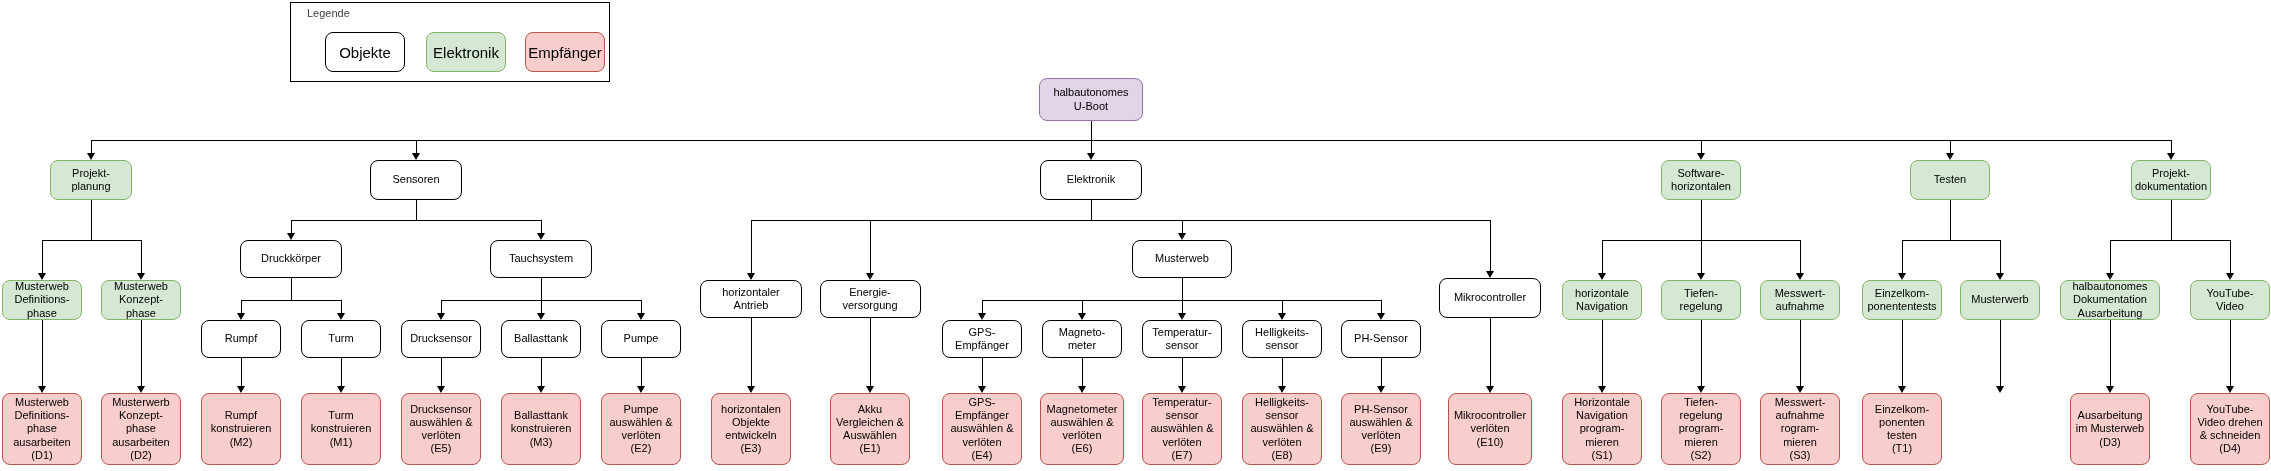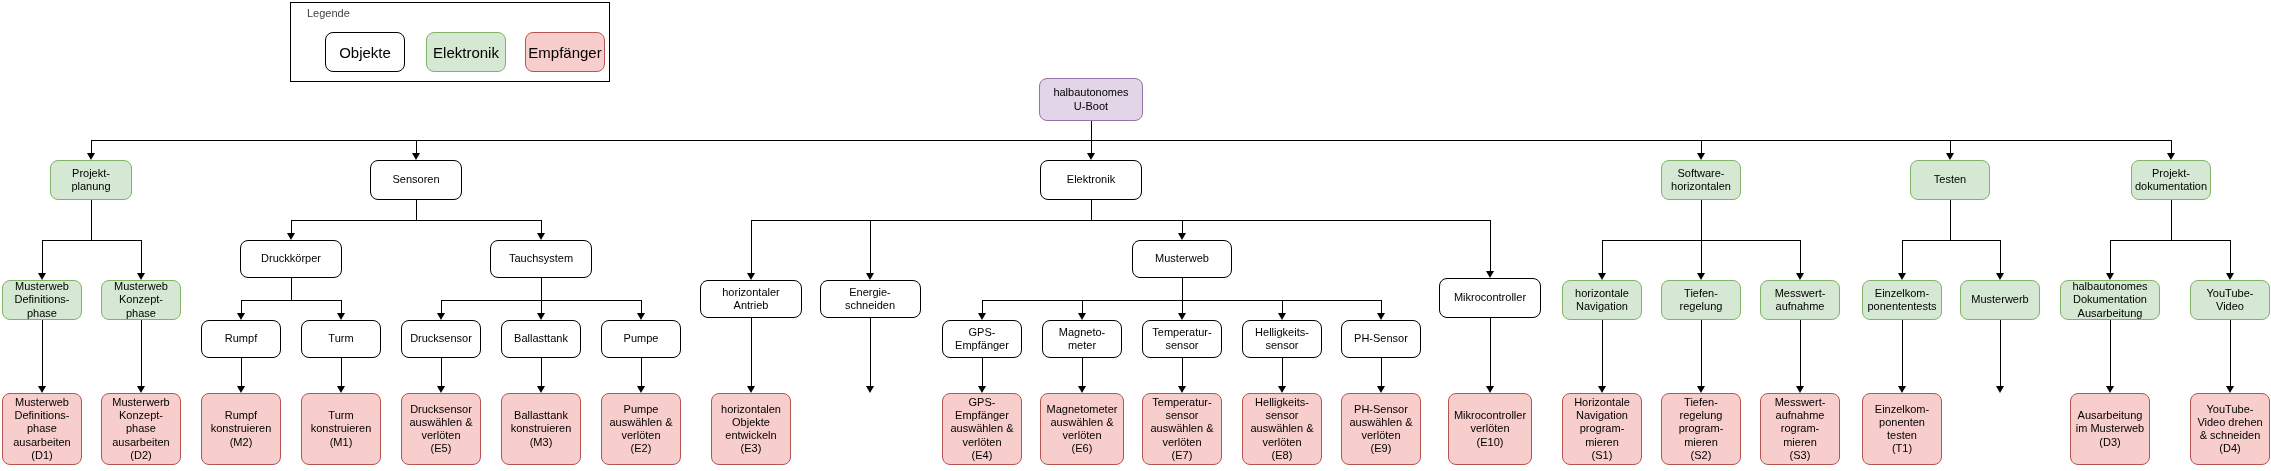--- a/index.html
+++ b/index.html
@@ -184,21 +184,21 @@
     <div class="node" style="left: 240px; top: 240px; width: 102px; height: 38px; background: rgb(255, 255, 255); border-color: rgb(0, 0, 0);">Druckkörper</div>
     <div class="node" style="left: 490px; top: 240px; width: 102px; height: 38px; background: rgb(255, 255, 255); border-color: rgb(0, 0, 0);">Tauchsystem</div>
     <div class="node" style="left: 201px; top: 320px; width: 80px; height: 38px; background: rgb(255, 255, 255); border-color: rgb(0, 0, 0);">Rumpf</div>
     <div class="node" style="left: 301px; top: 320px; width: 80px; height: 38px; background: rgb(255, 255, 255); border-color: rgb(0, 0, 0);">Turm</div>
     <div class="node" style="left: 401px; top: 320px; width: 80px; height: 38px; background: rgb(255, 255, 255); border-color: rgb(0, 0, 0);">Drucksensor</div>
     <div class="node" style="left: 501px; top: 320px; width: 80px; height: 38px; background: rgb(255, 255, 255); border-color: rgb(0, 0, 0);">Ballasttank</div>
     <div class="node" style="left: 601px; top: 320px; width: 80px; height: 38px; background: rgb(255, 255, 255); border-color: rgb(0, 0, 0);">Pumpe</div>
     <div class="node" style="left: 700px; top: 280px; width: 102px; height: 38px; background: rgb(255, 255, 255); border-color: rgb(0, 0, 0);">horizontaler
 Antrieb</div>
     <div class="node" style="left: 819.5px; top: 280px; width: 101px; height: 38px; background: rgb(255, 255, 255); border-color: rgb(0, 0, 0);">Energie-
-schneiden</div>
+versorgung</div>
     <div class="node" style="left: 1132px; top: 240px; width: 100px; height: 38px; background: rgb(255, 255, 255); border-color: rgb(0, 0, 0);">Musterweb</div>
     <div class="node" style="left: 942px; top: 320px; width: 80px; height: 38px; background: rgb(255, 255, 255); border-color: rgb(0, 0, 0);">GPS-
 Empfänger</div>
     <div class="node" style="left: 1042px; top: 320px; width: 80px; height: 38px; background: rgb(255, 255, 255); border-color: rgb(0, 0, 0);">Magneto-
 meter</div>
     <div class="node" style="left: 1142px; top: 320px; width: 80px; height: 38px; background: rgb(255, 255, 255); border-color: rgb(0, 0, 0);">Temperatur-
 sensor</div>
     <div class="node" style="left: 1242px; top: 320px; width: 80px; height: 38px; background: rgb(255, 255, 255); border-color: rgb(0, 0, 0);">Helligkeits-
 sensor</div>
     <div class="node" style="left: 1341px; top: 320px; width: 80px; height: 38px; background: rgb(255, 255, 255); border-color: rgb(0, 0, 0);">PH-Sensor</div>
@@ -241,20 +241,24 @@
 konstruieren
 (M3)</div>
     <div class="node" style="left: 601px; top: 393px; width: 80px; height: 72px; background: rgb(248, 206, 204); border-color: rgb(184, 84, 80);">Pumpe
 auswählen &amp;
 verlöten
 (E2)</div>
     <div class="node" style="left: 711px; top: 393px; width: 80px; height: 72px; background: rgb(248, 206, 204); border-color: rgb(184, 84, 80);">horizontalen
 Objekte
 entwickeln
 (E3)</div>
+    <div class="node" style="left: 830px; top: 393px; width: 80px; height: 72px; background: rgb(248, 206, 204); border-color: rgb(184, 84, 80);">Akku
+Vergleichen &amp;
+Auswählen
+(E1)</div>
     <div class="node" style="left: 942px; top: 393px; width: 80px; height: 72px; background: rgb(248, 206, 204); border-color: rgb(184, 84, 80);">GPS-
 Empfänger
 auswählen &amp;
 verlöten
 (E4)</div>
     <div class="node" style="left: 1040px; top: 393px; width: 84px; height: 72px; background: rgb(248, 206, 204); border-color: rgb(184, 84, 80);">Magnetometer
 auswählen &amp;
 verlöten
 (E6)</div>
     <div class="node" style="left: 1142px; top: 393px; width: 80px; height: 72px; background: rgb(248, 206, 204); border-color: rgb(184, 84, 80);">Temperatur-

